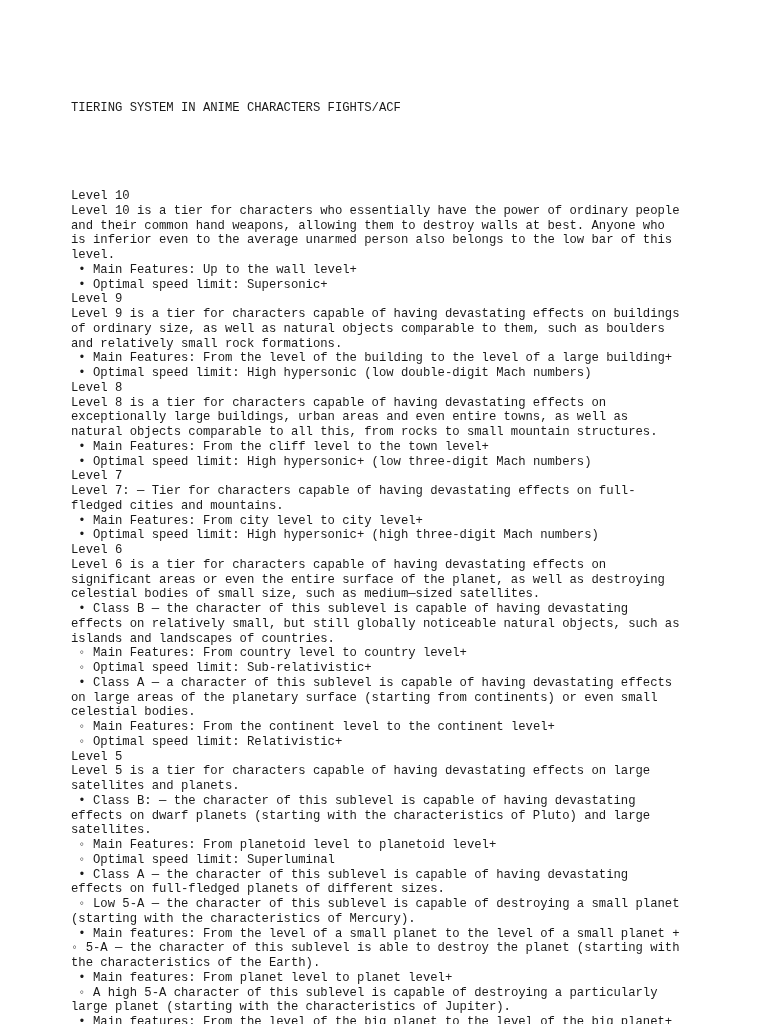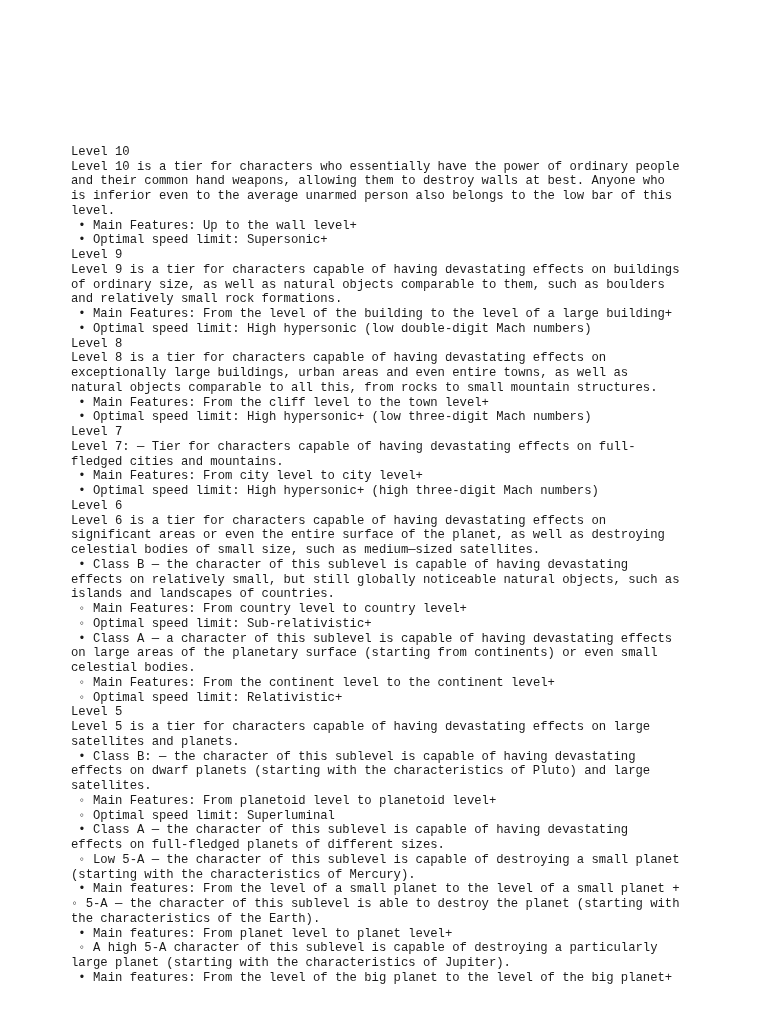--- a/index.html
+++ b/index.html
@@ -25,15 +25,16 @@
       white-space: pre-wrap;
       letter-spacing: -0.02px;
     }
     .line { display: block; min-height: 14.75px; }
     .blank { height: 14.75px; }
   </style>
 </head>
 <body>
 
 <div class="page">
+  <span class="line">TIERING SYSTEM IN ANIME CHARACTERS FIGHTS/ACF</span>
   <span class="line blank"></span>
   <div id="lines"><span class="line">Level 10</span><span class="line">Level 10 is a tier for characters who essentially have the power of ordinary people</span><span class="line">and their common hand weapons, allowing them to destroy walls at best. Anyone who</span><span class="line">is inferior even to the average unarmed person also belongs to the low bar of this</span><span class="line">level.</span><span class="line"> • Main Features: Up to the wall level+</span><span class="line"> • Optimal speed limit: Supersonic+</span><span class="line">Level 9</span><span class="line">Level 9 is a tier for characters capable of having devastating effects on buildings</span><span class="line">of ordinary size, as well as natural objects comparable to them, such as boulders</span><span class="line">and relatively small rock formations.</span><span class="line"> • Main Features: From the level of the building to the level of a large building+</span><span class="line"> • Optimal speed limit: High hypersonic (low double-digit Mach numbers)</span><span class="line">Level 8</span><span class="line">Level 8 is a tier for characters capable of having devastating effects on</span><span class="line">exceptionally large buildings, urban areas and even entire towns, as well as</span><span class="line">natural objects comparable to all this, from rocks to small mountain structures.</span><span class="line"> • Main Features: From the cliff level to the town level+</span><span class="line"> • Optimal speed limit: High hypersonic+ (low three-digit Mach numbers)</span><span class="line">Level 7</span><span class="line">Level 7: — Tier for characters capable of having devastating effects on full-</span><span class="line">fledged cities and mountains.</span><span class="line"> • Main Features: From city level to city level+</span><span class="line"> • Optimal speed limit: High hypersonic+ (high three-digit Mach numbers)</span><span class="line">Level 6</span><span class="line">Level 6 is a tier for characters capable of having devastating effects on</span><span class="line">significant areas or even the entire surface of the planet, as well as destroying</span><span class="line">celestial bodies of small size, such as medium—sized satellites.</span><span class="line"> • Class B — the character of this sublevel is capable of having devastating</span><span class="line">effects on relatively small, but still globally noticeable natural objects, such as</span><span class="line">islands and landscapes of countries.</span><span class="line"> ◦ Main Features: From country level to country level+</span><span class="line"> ◦ Optimal speed limit: Sub-relativistic+</span><span class="line"> • Class A — a character of this sublevel is capable of having devastating effects</span><span class="line">on large areas of the planetary surface (starting from continents) or even small</span><span class="line">celestial bodies.</span><span class="line"> ◦ Main Features: From the continent level to the continent level+</span><span class="line"> ◦ Optimal speed limit: Relativistic+</span><span class="line">Level 5</span><span class="line">Level 5 is a tier for characters capable of having devastating effects on large</span><span class="line">satellites and planets.</span><span class="line"> • Class B: — the character of this sublevel is capable of having devastating</span><span class="line">effects on dwarf planets (starting with the characteristics of Pluto) and large</span><span class="line">satellites.</span><span class="line"> ◦ Main Features: From planetoid level to planetoid level+</span><span class="line"> ◦ Optimal speed limit: Superluminal</span><span class="line"> • Class A — the character of this sublevel is capable of having devastating</span><span class="line">effects on full-fledged planets of different sizes.</span><span class="line"> ◦ Low 5-A — the character of this sublevel is capable of destroying a small planet</span><span class="line">(starting with the characteristics of Mercury).</span><span class="line"> • Main features: From the level of a small planet to the level of a small planet +</span><span class="line">◦ 5-A — the character of this sublevel is able to destroy the planet (starting with</span><span class="line">the characteristics of the Earth).</span><span class="line"> • Main features: From planet level to planet level+</span><span class="line"> ◦ A high 5-A character of this sublevel is capable of destroying a particularly</span><span class="line">large planet (starting with the characteristics of Jupiter).</span><span class="line"> • Main features: From the level of the big planet to the level of the big planet+</span></div>
 </div>
 
 </body></html>

